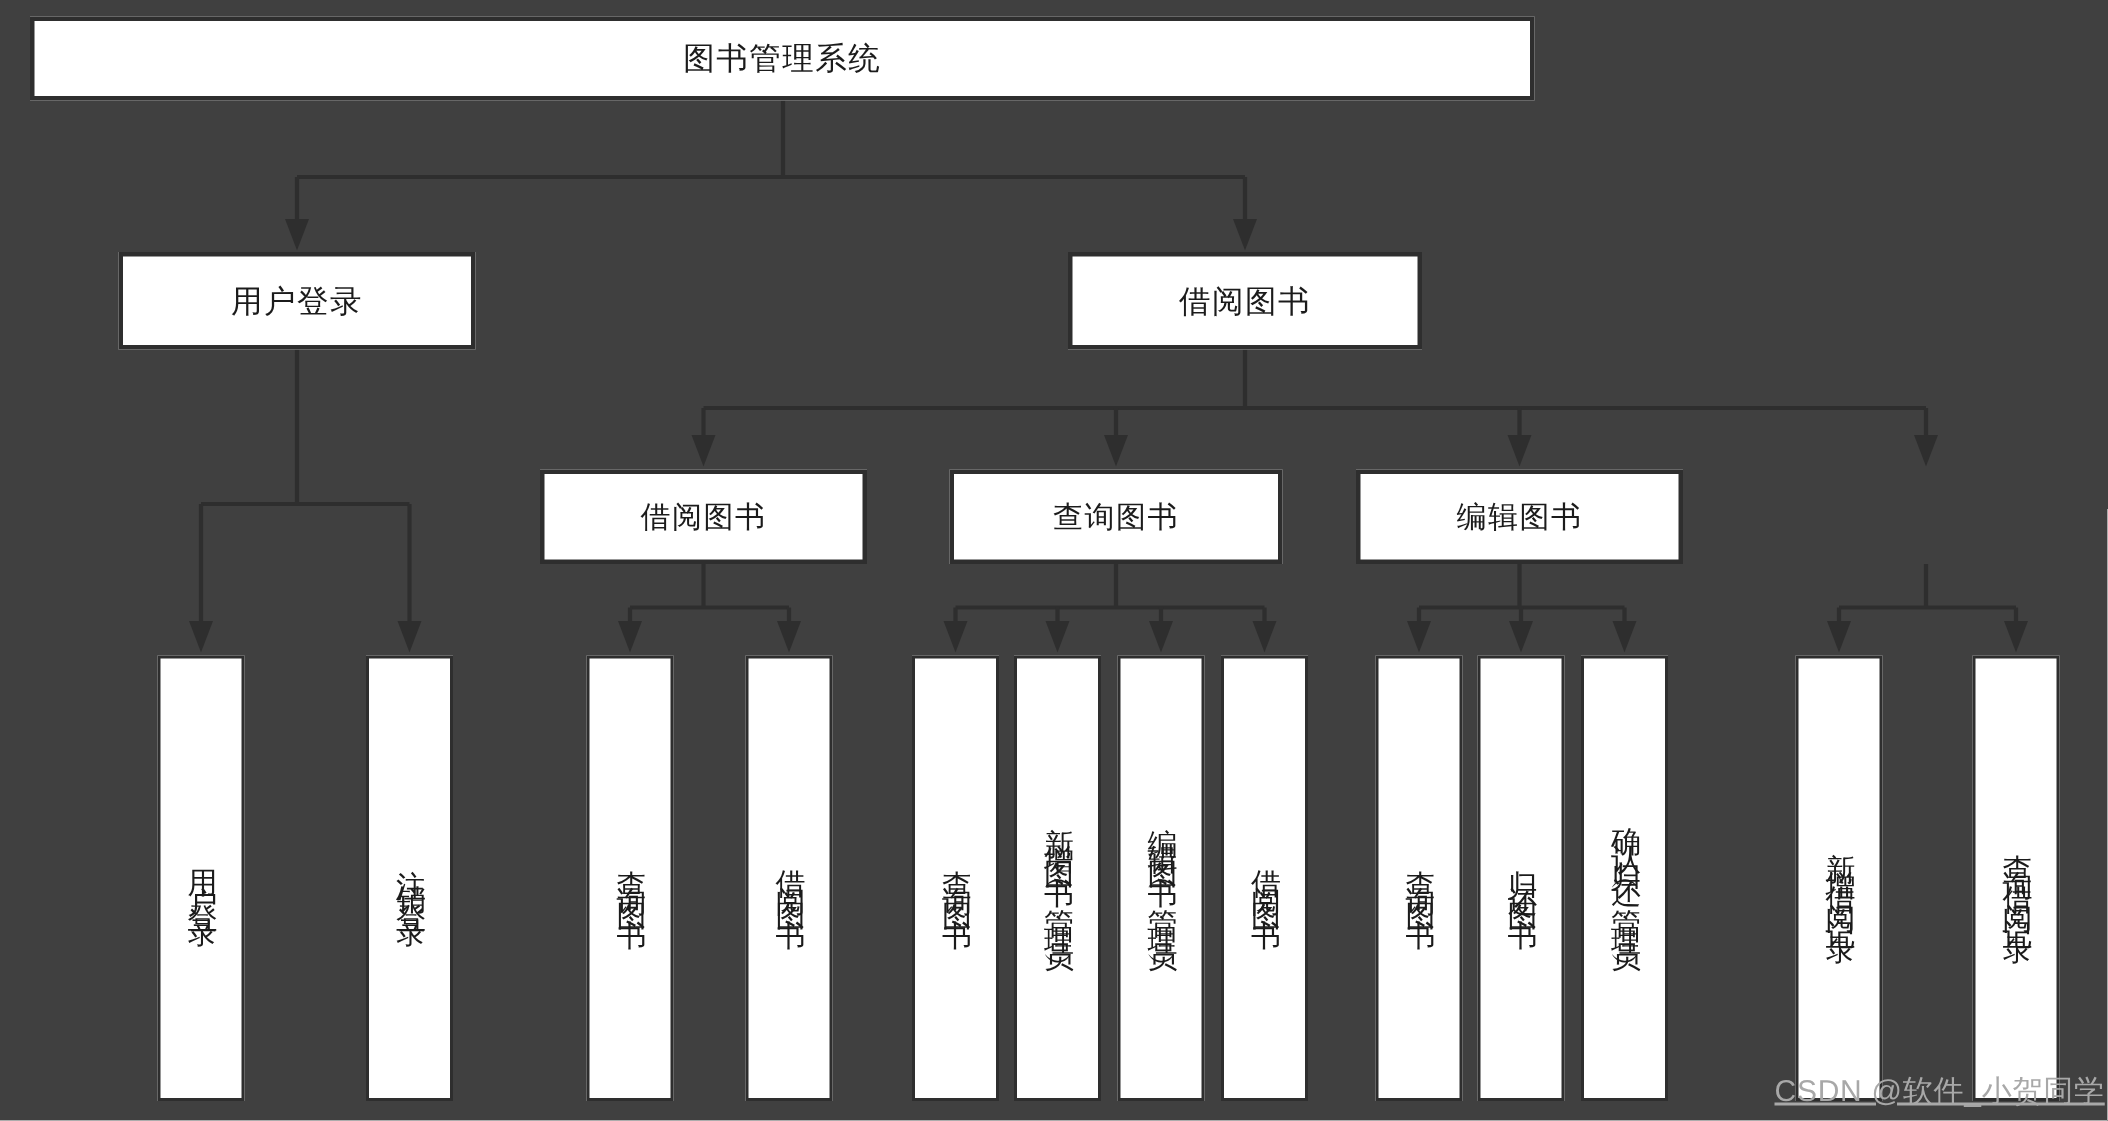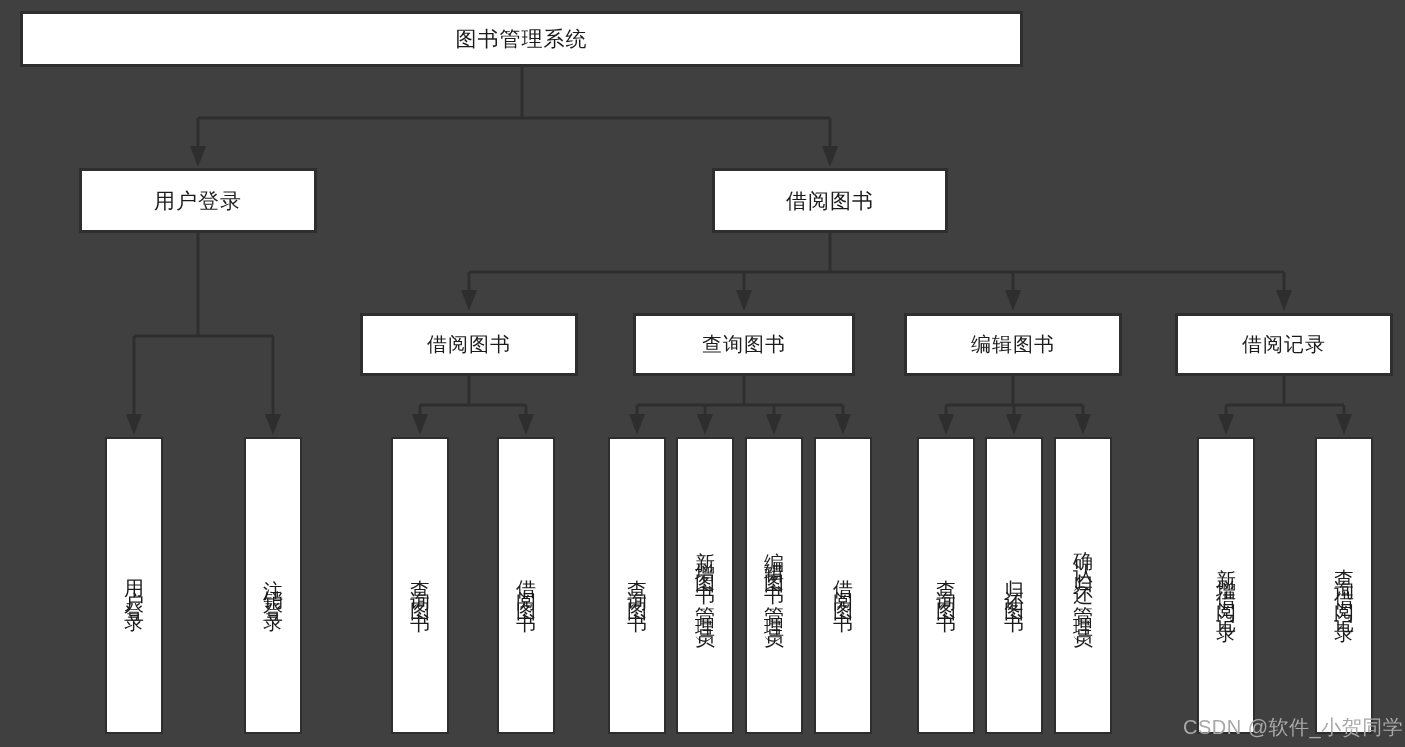--- a/index.html
+++ b/index.html
@@ -38,20 +38,21 @@
     white-space:nowrap;
   }
   #watermark{
     position:absolute;
     left:1183px;top:714px;
     z-index:3;
     font-size:20px;
     color:#a8a8a8;
     letter-spacing:0.5px;
     white-space:nowrap;
+    text-decoration:underline;
   }
 </style>
 </head>
 <body>
 
 <div id="canvas">
 
   <svg id="wires" width="1405" height="747" viewBox="0 0 1405 747">
     <g>
       <path class="wire" d="M522 67 V118"></path>
@@ -140,23 +141,20 @@
 
   <div class="node" style="left:360px;top:313px;width:218px;height:63px;font-size:20px">
     <span>借阅图书</span>
   </div>
   <div class="node" style="left:633px;top:313px;width:222px;height:63px;font-size:20px">
     <span>查询图书</span>
   </div>
   <div class="node" style="left:904px;top:313px;width:218px;height:63px;font-size:20px">
     <span>编辑图书</span>
   </div>
-  <div class="node" style="left:1175px;top:313px;width:218px;height:63px;font-size:20px">
-    <span>借阅记录</span>
-  </div>
 
   <div class="node leaf" style="left:105px">
     <span class="vtext">用户登录</span>
   </div>
   <div class="node leaf" style="left:244px">
     <span class="vtext">注销登录</span>
   </div>
 
   <div class="node leaf" style="left:391px">
     <span class="vtext">查询图书</span>

